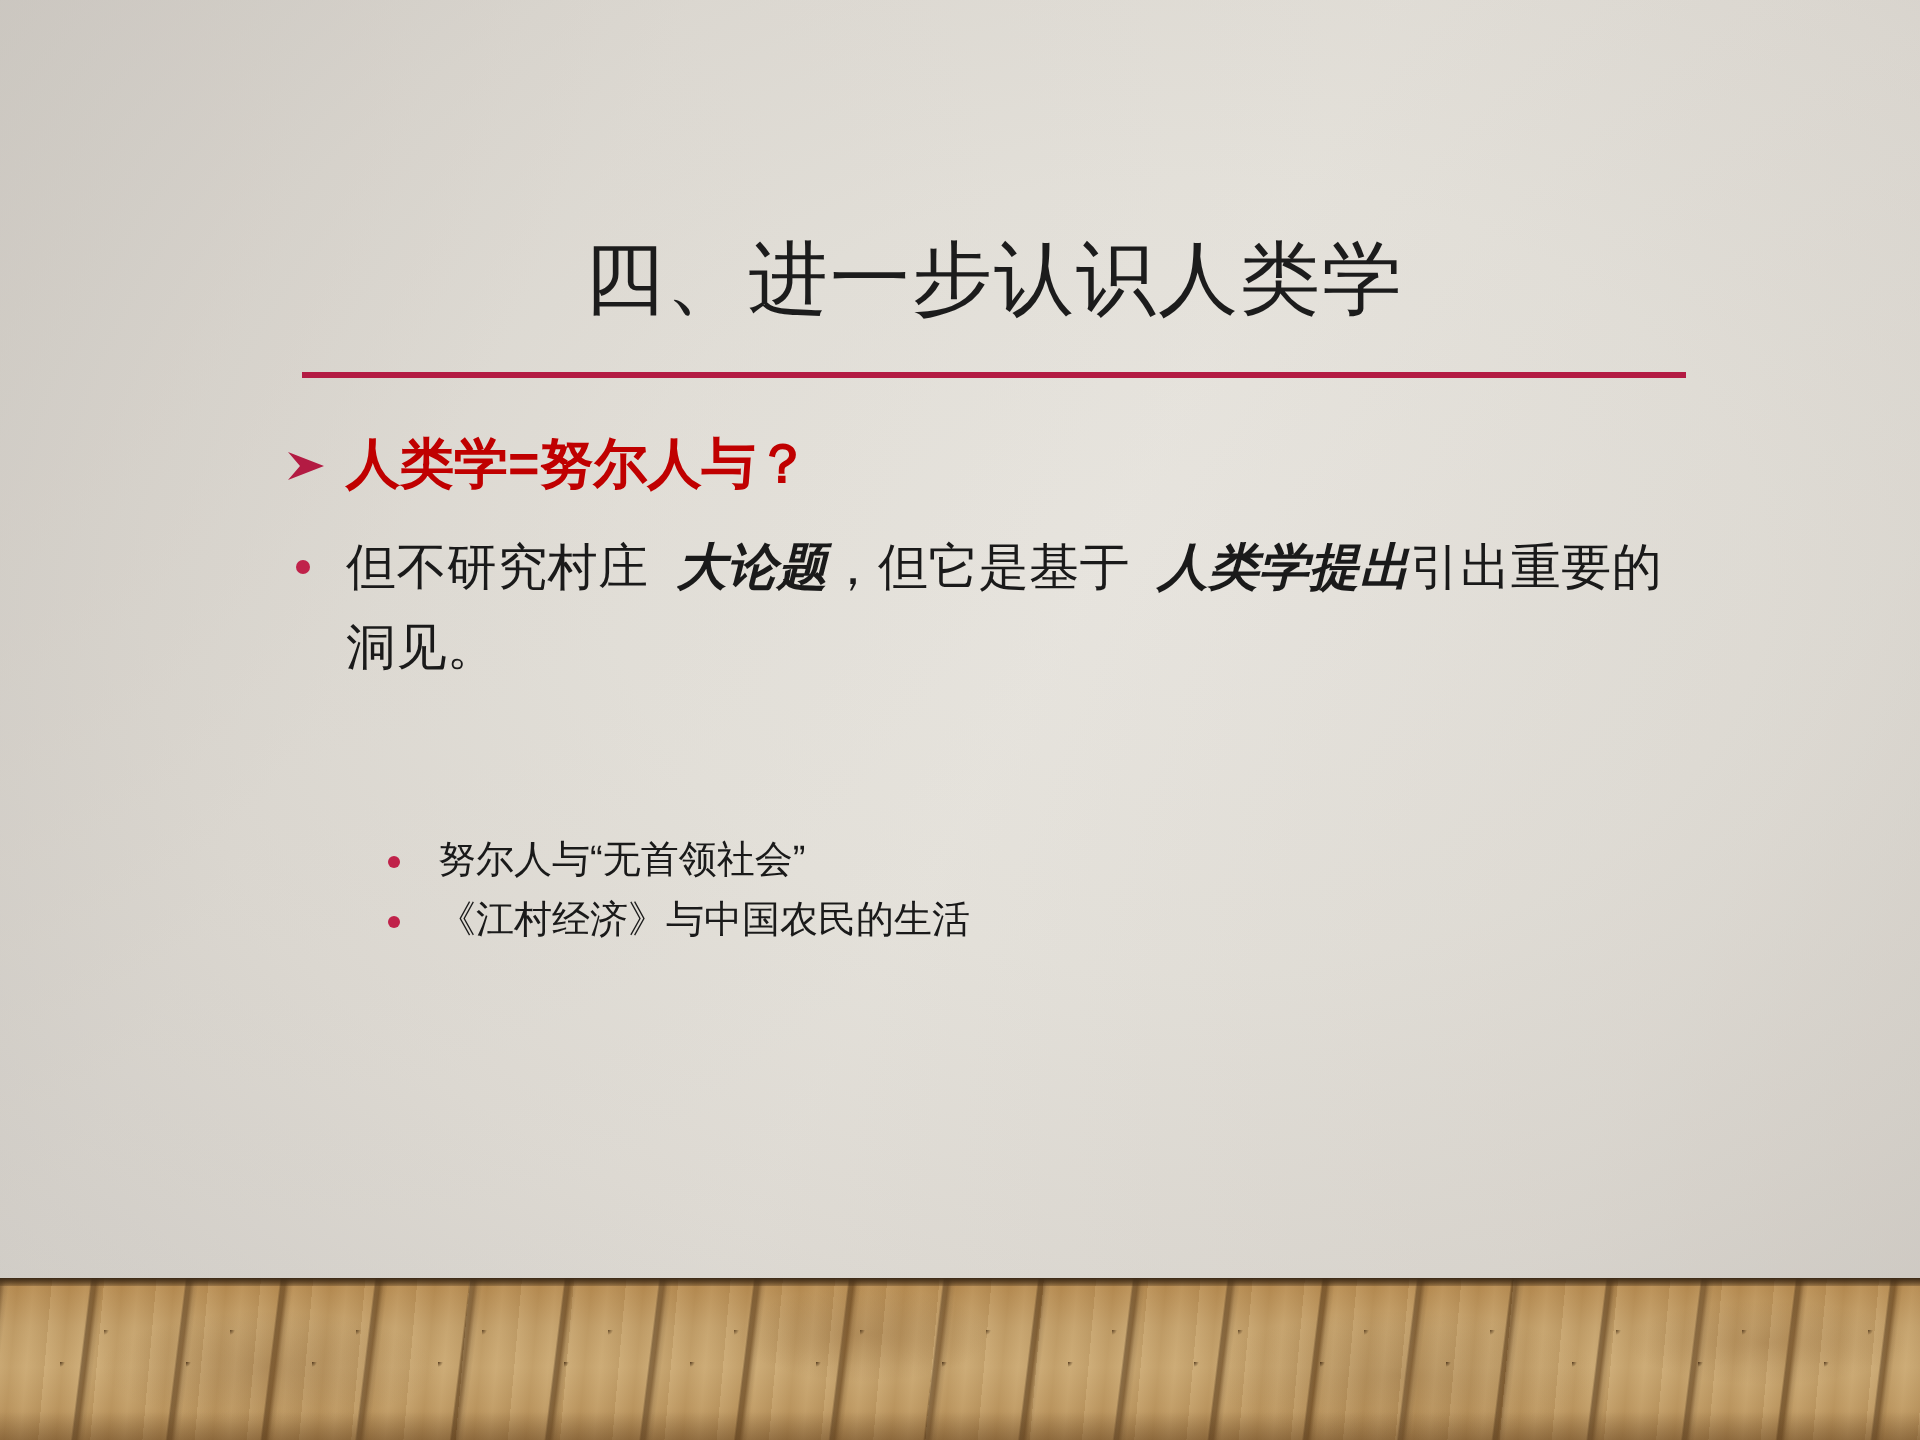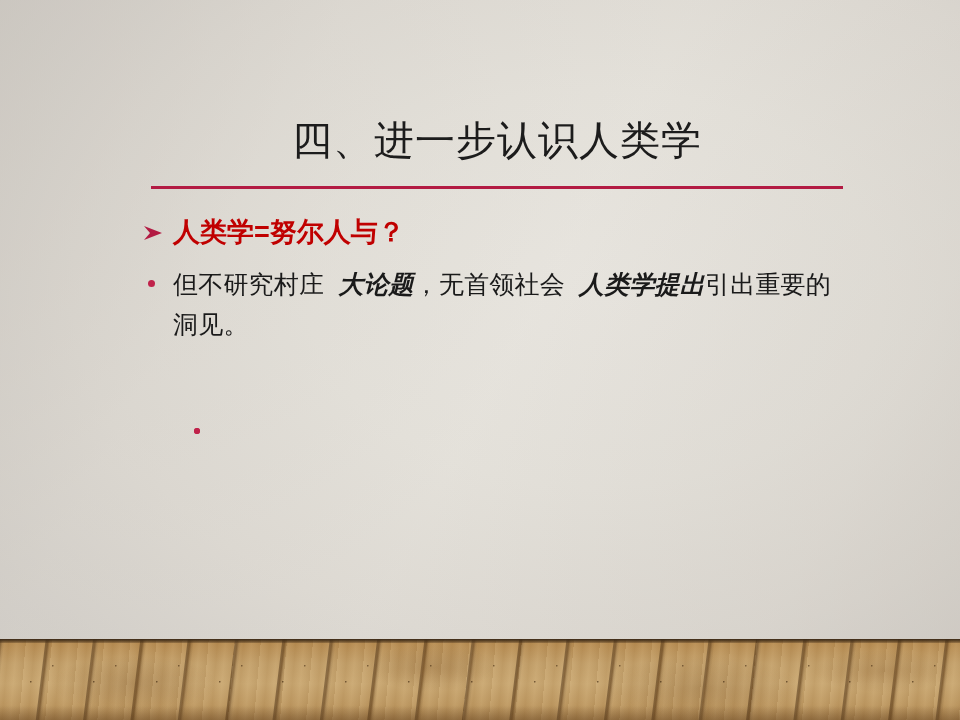--- a/index.html
+++ b/index.html
@@ -221,33 +221,35 @@
       <span class="arrow-bullet">
         <svg width="24" height="24" viewBox="0 0 24 24" aria-hidden="true">
           <path d="M3 5 L21 12 L3 19 L9 12 Z" fill="#b31b43"></path>
         </svg>
       </span>
       <span>人类学=努尔人与？</span>
     </div>
 
     <div class="lvl2">
       <span class="dot"></span>
-      <span><span>但不研究村庄</span><em class="emph">大论题</em><span>，无首领社会</span><em class="emph">人类学提出</em><span>引出重要的洞见。</span></span>
+      <span><span>但不研究村庄</span><em class="emph">大论题</em><span>，但它是基于</span><em class="emph">人类学提出</em><span>引出重要的洞见。</span></span>
     </div>
 
     <div class="spacer-1"></div>
 
 
     <div class="spacer-2"></div>
 
     <div class="lvl3">
       <span class="dot"></span>
+      <span>努尔人与“无首领社会”</span>
     </div>
     <div class="lvl3">
       <span class="dot"></span>
+      <span>《江村经济》与中国农民的生活</span>
     </div>
 
   </div>
 
   <div class="floor">
     <div class="planks"></div>
     <div class="grain"></div>
     <div class="nails"></div>
     <div class="nails2"></div>
     <div class="topedge"></div>

